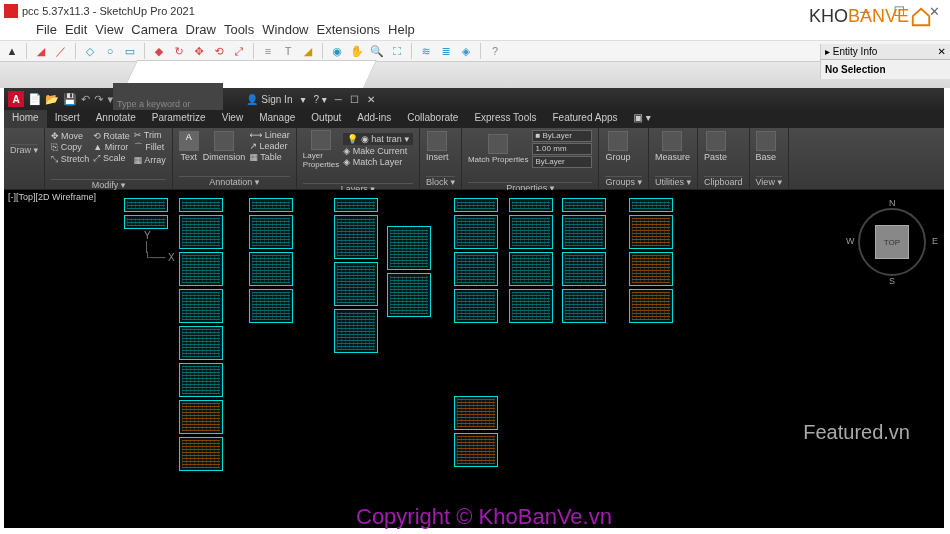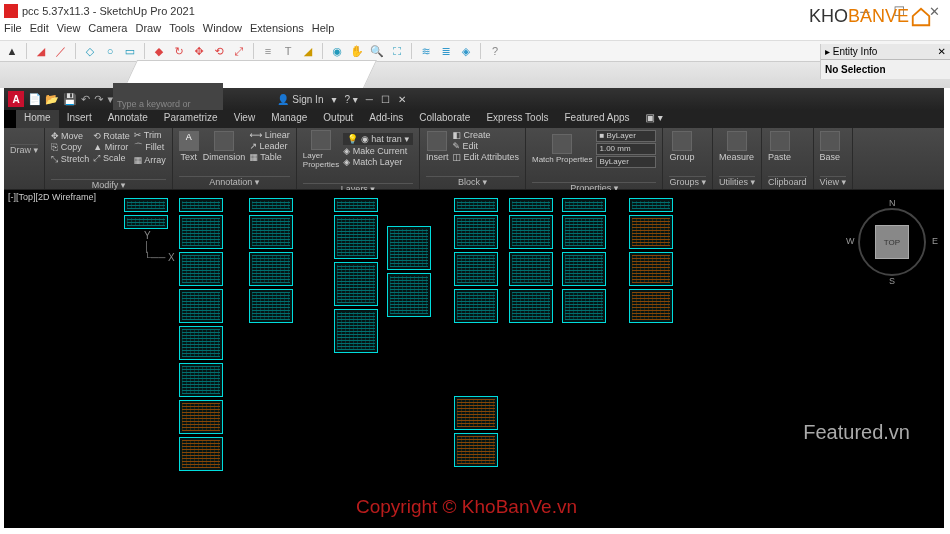--- a/index.html
+++ b/index.html
@@ -4,21 +4,21 @@
 <style>
 * { margin: 0; padding: 0; box-sizing: border-box; font-family: "Segoe UI", Tahoma, sans-serif; }
 body { width: 950px; height: 534px; background: #fff; overflow: hidden; position: relative; }
 
 .titlebar { height: 22px; background: #fff; display: flex; align-items: center; padding: 0 4px; font-size: 11px; }
 .titlebar .appicon { width: 14px; height: 14px; background: #d22; margin-right: 4px; }
 .titlebar .title { flex: 1; color: #333; }
 .titlebar .wincontrols { display: flex; gap: 12px; color: #666; font-size: 13px; }
 .titlebar .wincontrols span { cursor: pointer; padding: 0 6px; }
 
-.menubar { height: 18px; background: #fff; display: flex; gap: 8px; padding: 0 4px; font-size: 11px; color: #333; }
+.menubar { height: 18px; background: #fff; display: flex; gap: 8px; padding: 0 4px; font-size: 13px; color: #333; margin-left: 32px; }
 .menubar span { cursor: pointer; }
 
 .toolbar-su { height: 22px; background: #f5f5f5; border-top: 1px solid #ddd; border-bottom: 1px solid #ccc; display: flex; align-items: center; gap: 4px; padding: 0 4px; }
 .toolbar-su .tbtn { width: 16px; height: 16px; display: flex; align-items: center; justify-content: center; font-size: 11px; }
 .toolbar-su .sep { width: 1px; height: 16px; background: #ccc; margin: 0 2px; }
 
 .su-viewport { height: 26px; background: linear-gradient(#e8e8e8, #d8d8d8); position: relative; }
 .su-building { position: absolute; left: 130px; top: -2px; width: 240px; height: 30px; background: #fff; transform: skewX(-25deg); border: 1px solid #ccc; }
 
 .right-tray { position: absolute; right: 0; top: 44px; width: 130px; background: #f0f0f0; border-left: 1px solid #ccc; z-index: 5; }
@@ -29,23 +29,23 @@
 .watermark-logo .orange { color: #e67a00; }
 
 .acad { position: absolute; left: 4px; top: 88px; width: 940px; height: 440px; background: #000; display: flex; flex-direction: column; }
 
 .acad-title { height: 22px; background: linear-gradient(#333,#222); display: flex; align-items: center; font-size: 10px; color: #ccc; }
 .acad-title .aicon { width: 16px; height: 16px; background: #c8102e; color: #fff; display: flex; align-items: center; justify-content: center; font-weight: bold; margin: 0 4px; font-size: 10px; }
 .acad-title .qat { display: flex; gap: 4px; }
 .acad-title .qat span { color: #aaa; font-size: 11px; }
 .acad-title .center { flex: 1; text-align: center; color: #fff; font-size: 10px; }
 .acad-title .search { background: #444; width: 110px; height: 14px; font-size: 9px; color: #888; padding: 16px 4px; margin-right: 23px; }
-.acad-title .right { display: flex; gap: 8px; align-items: center; color: #ccc; font-size: 10px; margin-left: 31px; }
-
-.ribbon-tabs { height: 18px; background: #222; display: flex; font-size: 10px; color: #ccc; margin-left: 12px; }
+.acad-title .right { display: flex; gap: 8px; align-items: center; color: #ccc; font-size: 10px; }
+
+.ribbon-tabs { height: 18px; background: #222; display: flex; font-size: 10px; color: #ccc; }
 .ribbon-tabs .tab { padding: 2px 8px; cursor: pointer; }
 .ribbon-tabs .tab.active { background: #3a3a3a; }
 
 .ribbon { height: 62px; background: linear-gradient(#4a4a4a,#383838); display: flex; border-bottom: 1px solid #222; }
 .panel { border-right: 1px solid #2a2a2a; padding: 2px 6px; display: flex; flex-direction: column; font-size: 9px; color: #ccc; }
 .panel .row { display: flex; gap: 4px; align-items: center; flex: 1; }
 .panel .big { display: flex; flex-direction: column; align-items: center; gap: 1px; font-size: 9px; }
 .panel .big .ico { width: 20px; height: 20px; background: #555; border: 1px solid #666; }
 .panel .small { font-size: 9px; white-space: nowrap; }
 .panel .label { text-align: center; font-size: 9px; color: #bbb; border-top: 1px solid #555; margin-top: 14px; }
@@ -63,21 +63,21 @@
 .dwg.h50 { height: 44px; }
 .dwg .inner { position: absolute; inset: 2px; background: repeating-linear-gradient(0deg, #0aa 0 1px, transparent 1px 3px), repeating-linear-gradient(90deg, #055 0 1px, transparent 1px 4px); opacity: 0.6; }
 .dwg.orange .inner { background: repeating-linear-gradient(0deg, #d60 0 1px, transparent 1px 3px), repeating-linear-gradient(90deg, #530 0 1px, transparent 1px 4px); }
 
 .viewcube-wrap { position: absolute; right: 12px; top: 12px; width: 80px; height: 80px; }
 .viewcube { width: 34px; height: 34px; background: #888; color: #333; font-size: 8px; display: flex; align-items: center; justify-content: center; position: absolute; left: 23px; top: 23px; border: 1px solid #aaa; }
 .vc-ring { position: absolute; inset: 6px; border: 2px solid #444; border-radius: 50%; }
 .vc-dir { position: absolute; color: #999; font-size: 9px; }
 
 .wm1 { position: absolute; right: 40px; bottom: 90px; color: #aaa; font-size: 20px; font-weight: 500; z-index: 30; }
-.wm2 { position: absolute; left: 356px; bottom: 16px; color: #b91c1c; font-size: 19px; font-weight: 500; z-index: 30; }
+.wm2 { position: absolute; left: 356px; bottom: 4px; color: #a21caf; font-size: 22px; font-weight: 500; z-index: 30; }
 </style>
 </head>
 <body>
 
 <div class="titlebar">
   <div class="appicon"></div>
   <div class="title">pcc 5.37x11.3 - SketchUp Pro 2021</div>
   <div class="wincontrols">
     <span>─</span>
     <span>☐</span>
@@ -246,25 +246,20 @@
       </div>
       <div class="label">Layers ▾</div>
     </div>
 
     <div class="panel">
       <div class="row">
         <div class="big">
             <div class="ico"></div>
             <span>Insert</span>
           </div>
-        <div class="col">
-          <span class="small">◧ <span>Create</span></span>
-          <span class="small">✎ <span>Edit</span></span>
-          <span class="small">◫ <span>Edit Attributes</span></span>
-        </div>
       </div>
       <div class="label">Block ▾</div>
     </div>
 
     <div class="panel">
       <div class="row">
         <div class="big">
             <div class="ico"></div>
             <span style="font-size:8px">Match Properties</span>
           </div>

